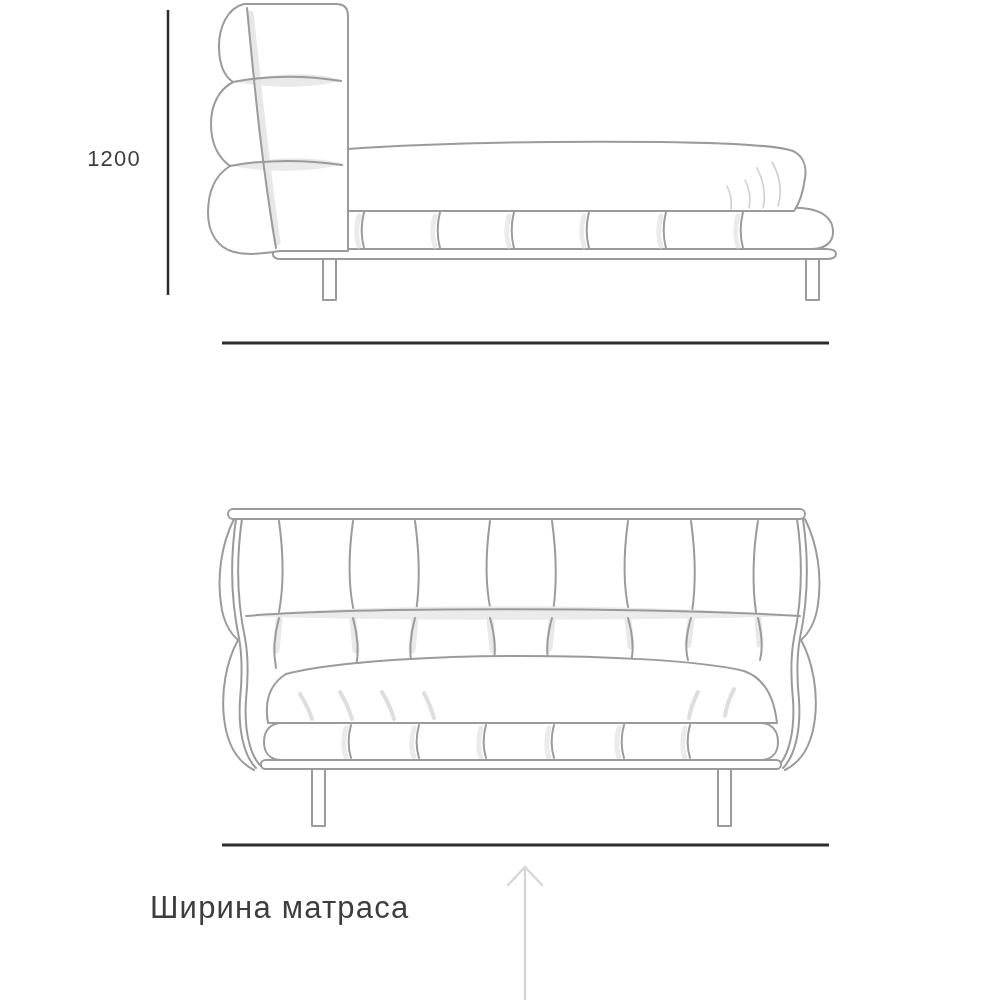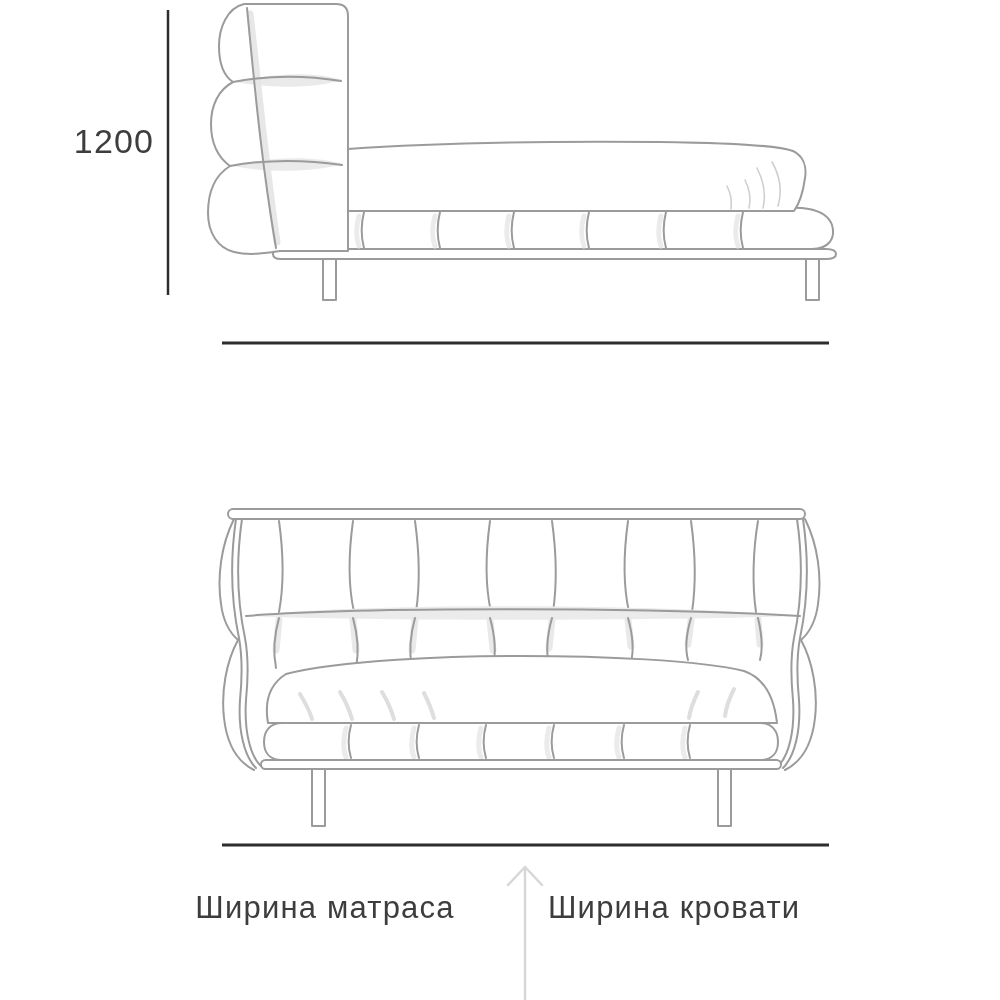--- a/index.html
+++ b/index.html
@@ -5,24 +5,24 @@
   html,body{margin:0;padding:0;background:#ffffff;}
   #canvas{
     position:relative;width:1000px;height:1000px;background:#ffffff;
     font-family:"Liberation Sans", sans-serif;overflow:hidden;
   }
   #art{position:absolute;left:0;top:0;}
   .dim-text{
     position:absolute;color:#3d3d3d;font-weight:300;
     letter-spacing:1.2px;white-space:nowrap;
   }
-  .dim-number{font-size:34px;}
+  .dim-number{font-size:22px;margin-top:24px;}
   .spec-label{font-size:31px;}
   .spec-value{font-size:32px;color:#454545;}
-  .align-right{text-align:center;}
+  .align-right{text-align:left;}
   .align-left{text-align:left;}
   .align-center{text-align:center;}
 </style>
 </head>
 <body>
 
 <div id="canvas">
 
   <svg id="art" width="1000" height="1000" viewBox="0 0 1000 1000">
 
@@ -167,15 +167,14 @@
       <path d="M508,885 L525,867 L542,885"></path>
     </g>
   </svg>
 
   <div class="dim-text dim-number align-center" style="left:54px;top:122px;width:120px;">1200</div>
 
 
   <div class="dim-text spec-label align-right" style="left:150px;top:890px;width:350px;">Ширина матраса</div>
 
 
-  <div class="dim-text spec-label align-left" style="left:548px;top:890px;width:350px;">Ширина кровати</div>
 
 </div>
 
 </body></html>

